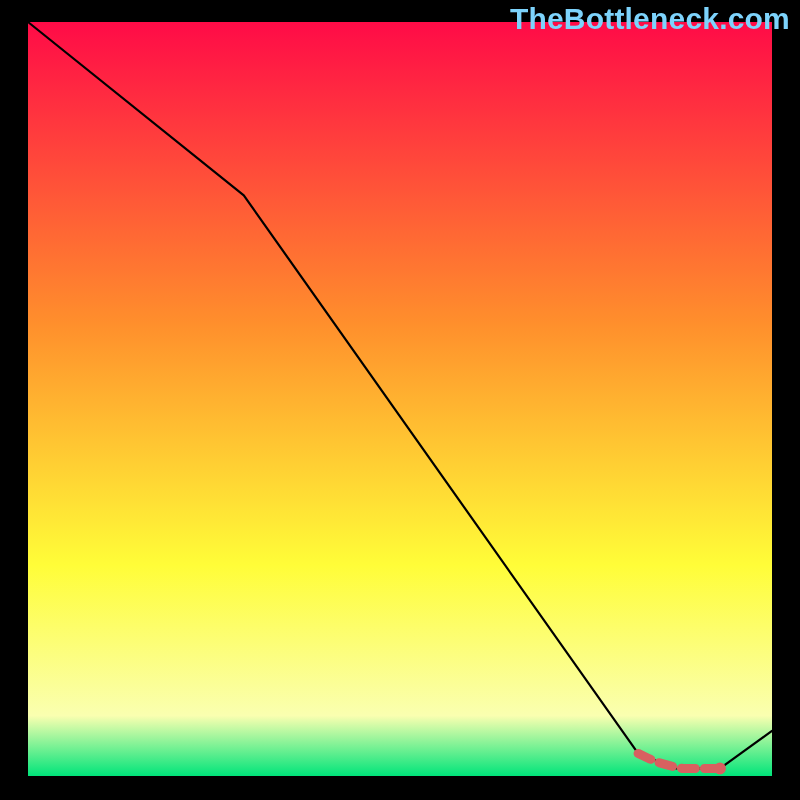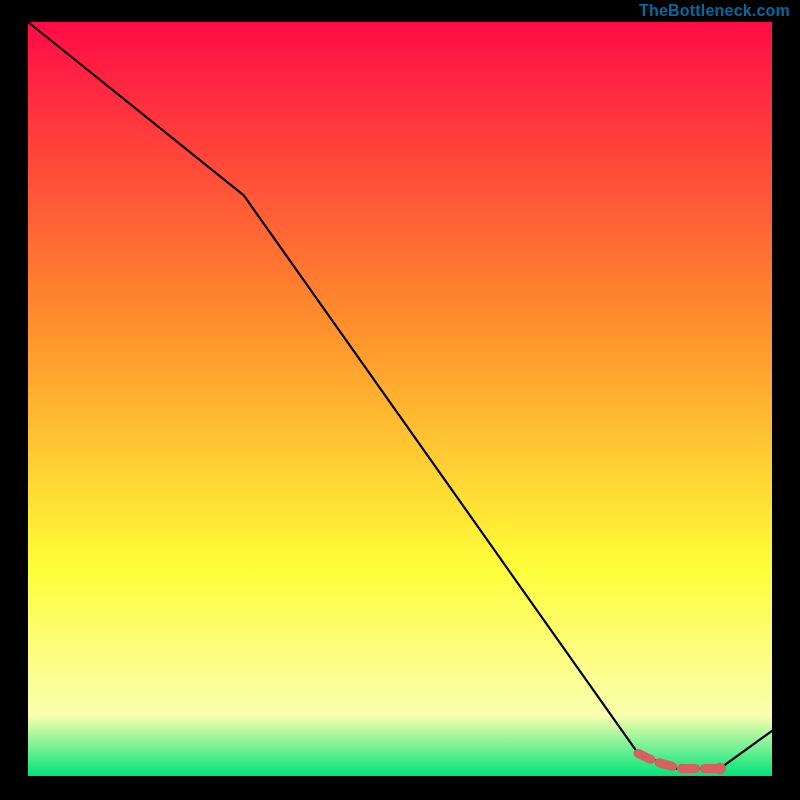--- a/index.html
+++ b/index.html
@@ -14,23 +14,23 @@
     position: relative;
     width: 800px;
     height: 800px;
     background: #000;
   }
   .watermark {
     position: absolute;
     top: 2px;
     right: 10px;
     font-family: Arial, Helvetica, sans-serif;
-    font-size: 16px;
+    font-size: 30px;
     font-weight: 600;
-    color: #0369a1;
+    color: #7dd3fc;
     letter-spacing: 0.2px;
     z-index: 10;
   }
   svg.plot {
     position: absolute;
     left: 0;
     top: 0;
   }
 </style>
 </head>

